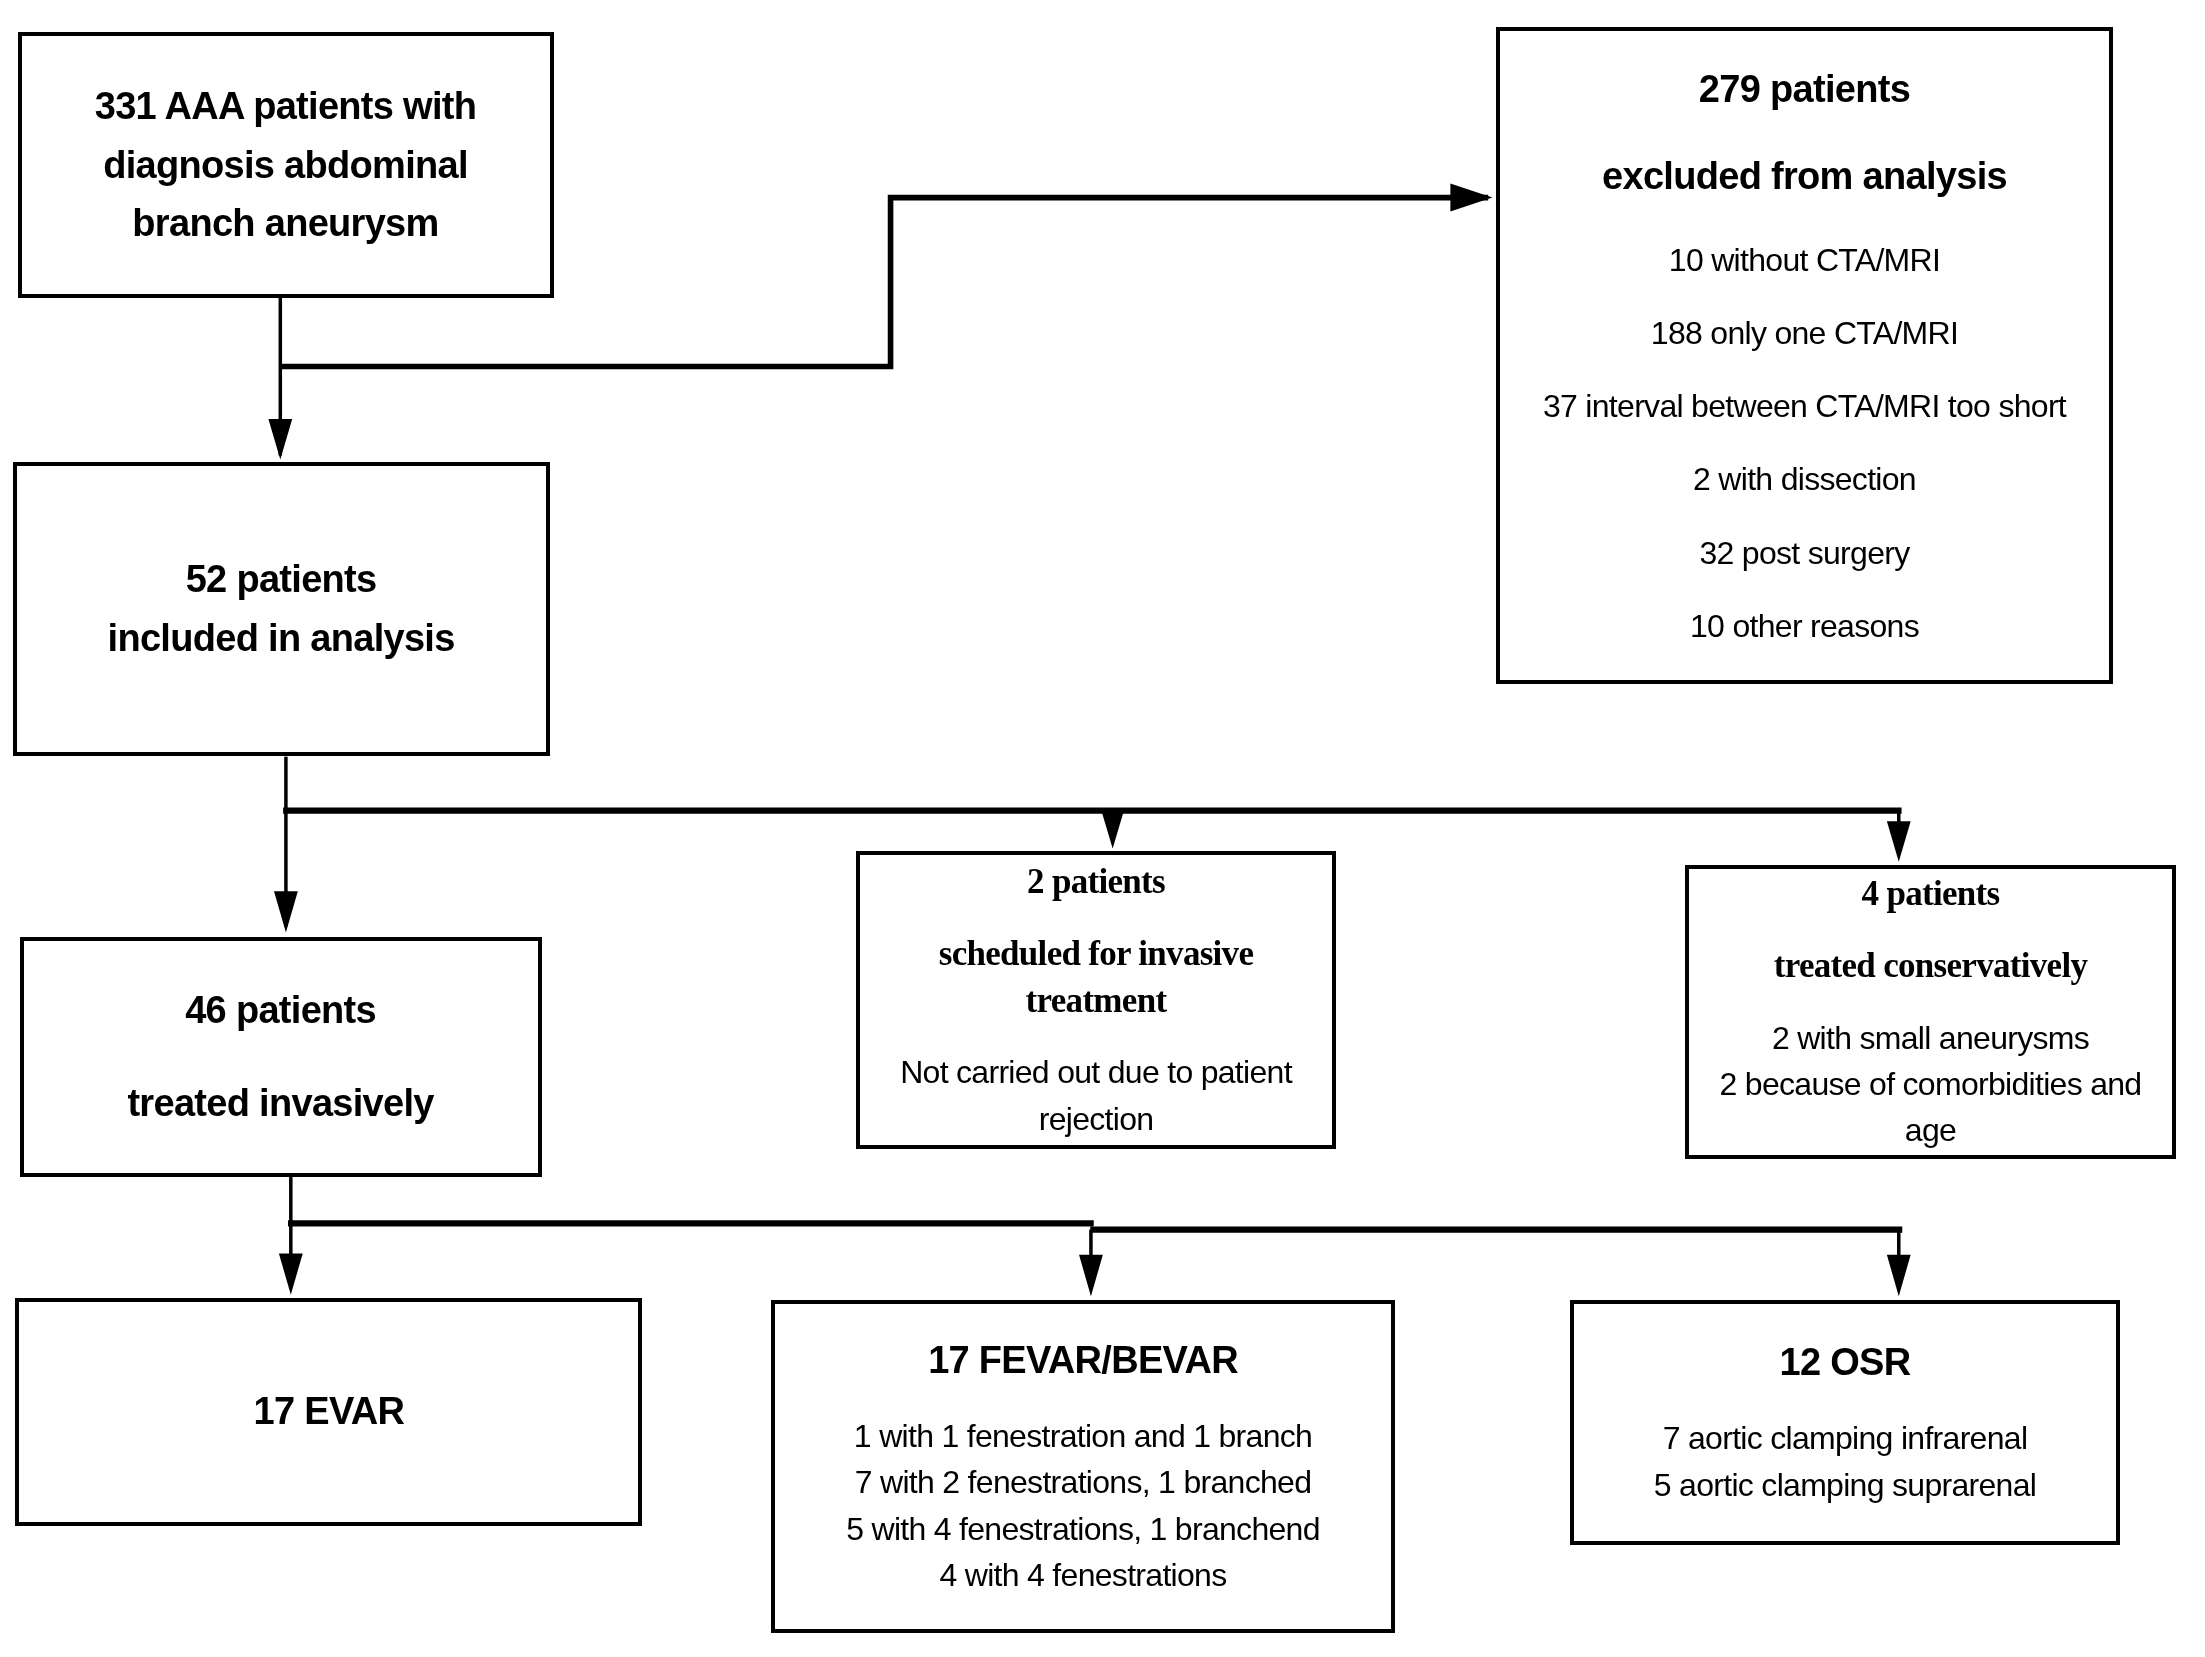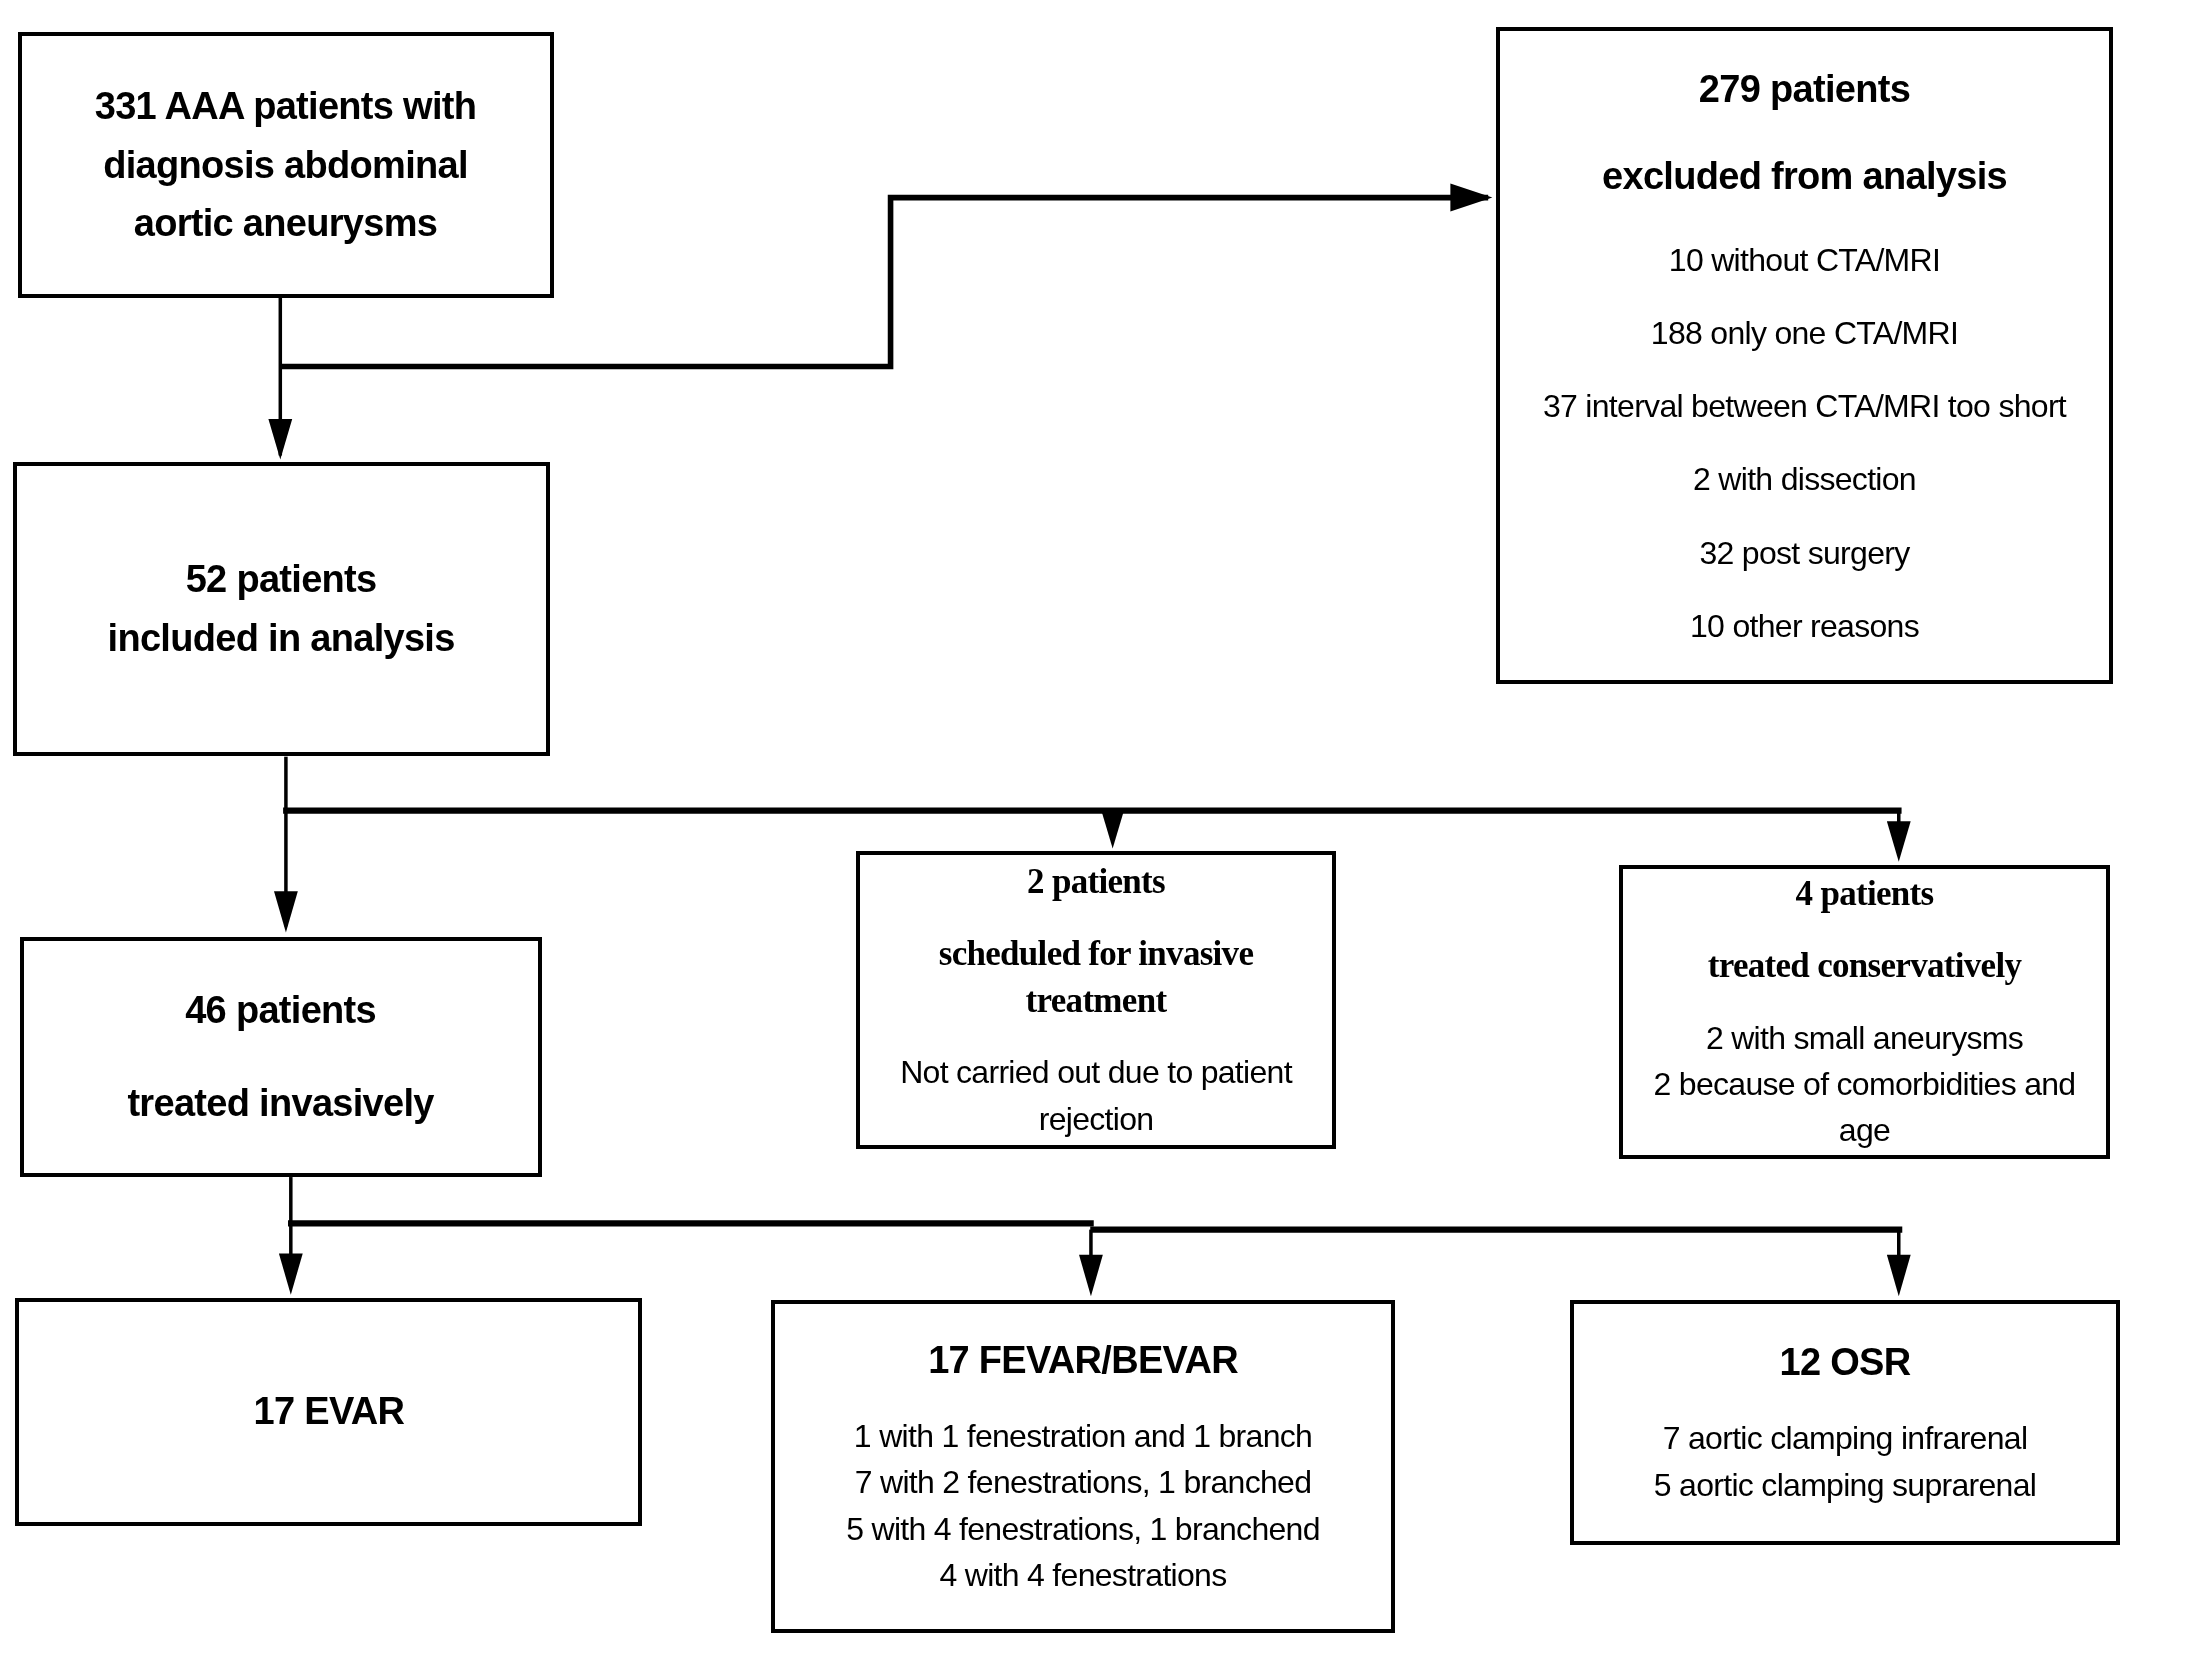--- a/index.html
+++ b/index.html
@@ -88,21 +88,21 @@
     <polygon points="398,1789 432,1789 415,1848" fill="#000"></polygon>
     <path d="M1557,1755 L1557,1836" stroke="#000" stroke-width="5" fill="none"></path>
     <polygon points="1540,1791 1574,1791 1557,1850" fill="#000"></polygon>
     <path d="M2710,1755 L2710,1836" stroke="#000" stroke-width="5" fill="none"></path>
     <polygon points="2693,1791 2727,1791 2710,1850" fill="#000"></polygon>
   </svg>
 
   <div class="box" style="left:17.5px; top:32px; width:536px; height:266px;">
     <div class="hline">331 AAA patients with</div>
     <div class="hline">diagnosis abdominal</div>
-    <div class="hline">aortic aneurysms</div>
+    <div class="hline">branch aneurysm</div>
   </div>
 
   <div class="box" style="left:1496px; top:27px; width:617px; height:657px; padding:14px;">
     <div class="hpara gap-lg">279 patients</div>
     <div class="hpara gap-lg">excluded from analysis</div>
     <div class="item item-para maxw-excl">10 without CTA/MRI</div>
     <div class="item item-para maxw-excl">188 only one CTA/MRI</div>
     <div class="item item-para maxw-excl">37 interval between CTA/MRI too short</div>
     <div class="item item-para maxw-excl">2 with dissection</div>
     <div class="item item-para maxw-excl">32 post surgery</div>
@@ -118,21 +118,21 @@
     <div class="hpara" style="margin-bottom:42px;">46 patients</div>
     <div class="hpara">treated invasively</div>
   </div>
 
   <div class="box" style="left:856px; top:851px; width:480px; height:298px; padding:7px;">
     <div class="hpara gap-md" style="font-size:35px;">2 patients</div>
     <div class="hpara gap-md maxw-sched" style="font-size:35px;">scheduled for invasive treatment</div>
     <div class="item tight maxw-sched">Not carried out due to patient rejection</div>
   </div>
 
-  <div class="box" style="left:1619px; top:865px; width:491px; height:294px; padding:24px;">
+  <div class="box" style="left:1685px; top:865px; width:491px; height:294px; padding:24px;">
     <div class="hpara gap-md" style="font-size:35px;">4 patients</div>
     <div class="hpara gap-md" style="font-size:35px;">treated conservatively</div>
     <div class="item tight maxw-cons">2 with small aneurysms</div>
     <div class="item tight maxw-cons">2 because of comorbidities and age</div>
   </div>
 
   <div class="box" style="left:15.4px; top:1298px; width:627px; height:228px;">
     <div class="hpara">17 EVAR</div>
   </div>
 

